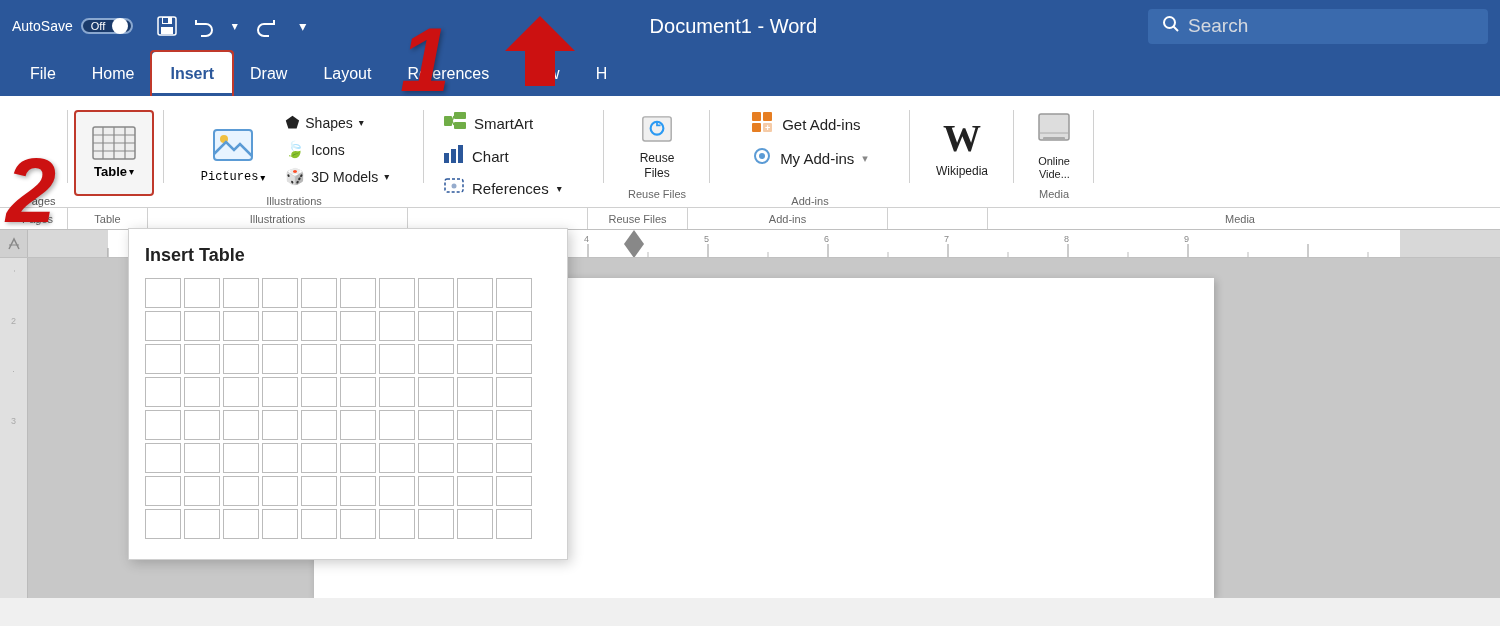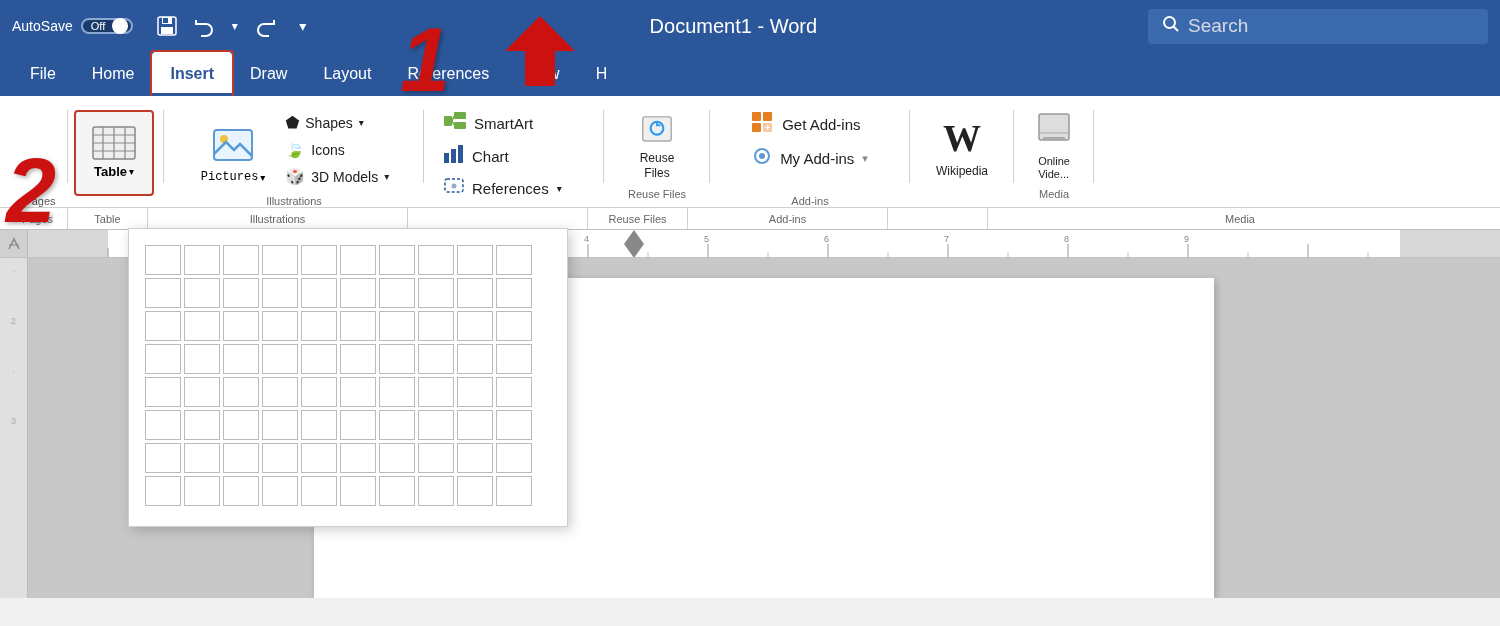--- a/index.html
+++ b/index.html
@@ -682,21 +682,21 @@
 
     <div class="ribbon-group" style="padding: 4px 8px 0; min-width:80px; border-right:none;">
       <div class="ribbon-btn" style="height:82px; justify-content:center;">
         <div>
           <svg width="32" height="36" viewBox="0 0 32 36">
             <rect x="1" y="1" width="30" height="26" rx="2" fill="#ddd" stroke="#999" stroke-width="1.5"></rect>
             <line x1="1" y1="20" x2="31" y2="20" stroke="#aaa" stroke-width="1"></line>
             <rect x="5" y="24" width="22" height="3" rx="1" fill="#aaa"></rect>
           </svg>
         </div>
-        <div class="ribbon-btn-label" style="font-size:11px; text-align:left;">Online<br>Vide...</div>
+        <div class="ribbon-btn-label" style="font-size:11px; text-align:right;">Online<br>Vide...</div>
       </div>
       <div class="ribbon-group-label" style="position:static; font-size:11px; color:#666;">Media</div>
     </div>
 
   </div>
 
   <div class="ribbon-section-labels">
     <div class="section-label" style="width:60px;">Pages</div>
     <div class="section-label" style="width:80px;">Table</div>
     <div class="section-label" style="width:260px;">Illustrations</div>
@@ -773,20 +773,21 @@
       <span style="font-size:9px; color:#aaa;">3</span>
     </div>
 
     <div style="background:#c8c8c8; flex:1; display:flex; justify-content:center; padding-top:20px;">
       <div style="background:white; width:900px; min-height:300px; box-shadow: 2px 2px 8px rgba(0,0,0,0.2);">
       </div>
     </div>
   </div>
 
   <div class="insert-table-popup">
+    <div class="insert-table-title">Insert Table</div>
     <div class="table-grid" id="table-grid-container">
 
     <div class="grid-cell"></div>
         <div class="grid-cell"></div>
         <div class="grid-cell"></div>
         <div class="grid-cell"></div>
         <div class="grid-cell"></div>
         <div class="grid-cell"></div>
         <div class="grid-cell"></div>
         <div class="grid-cell"></div>

